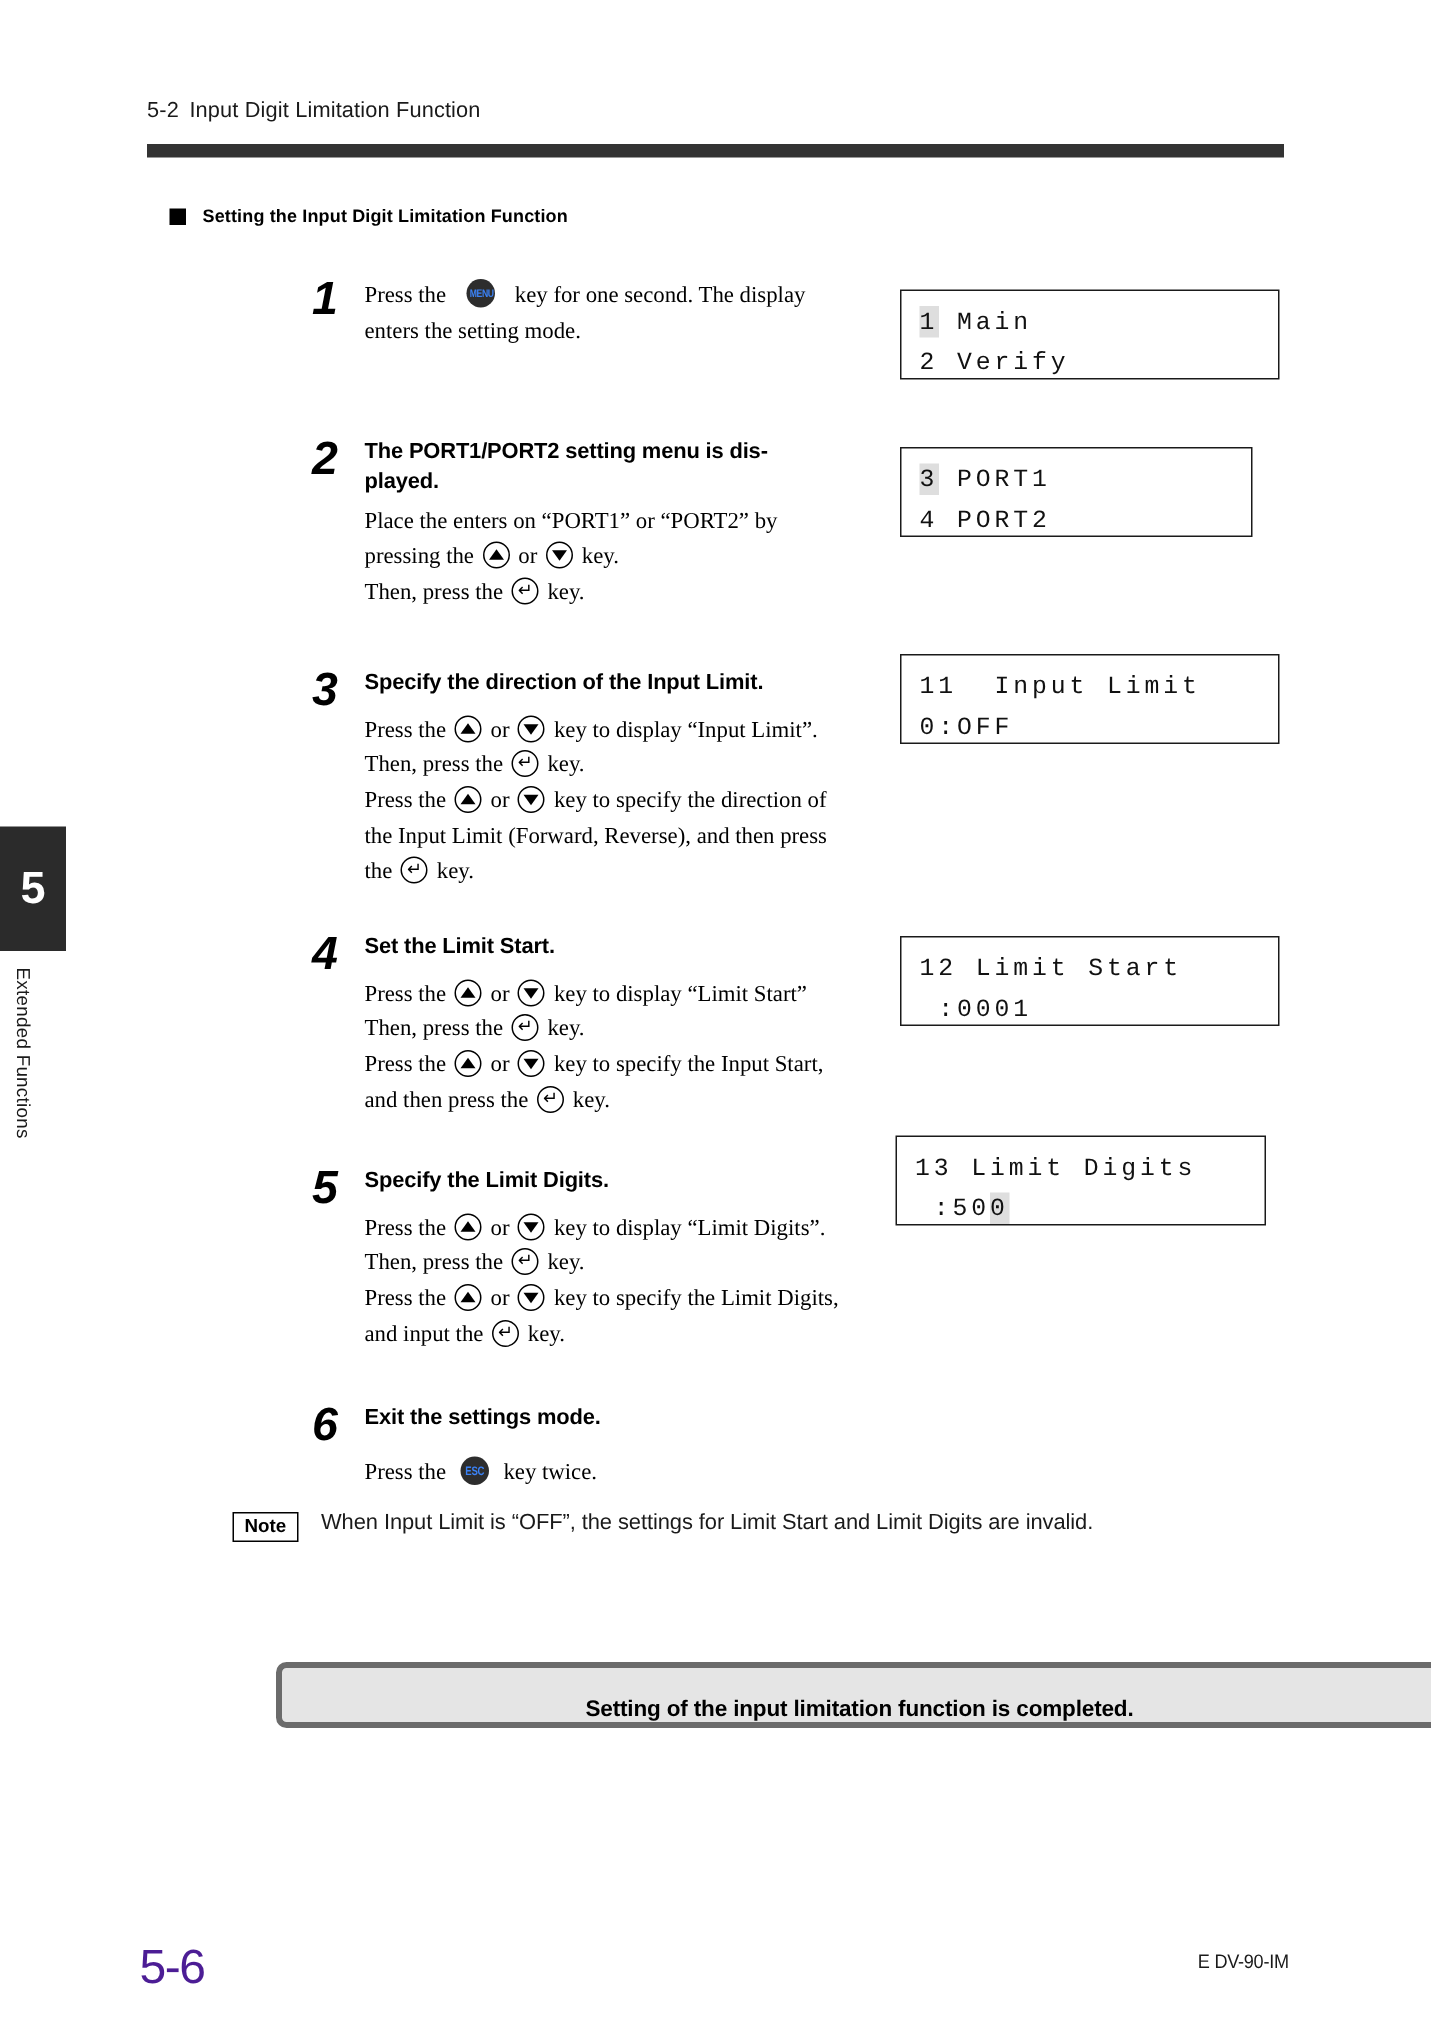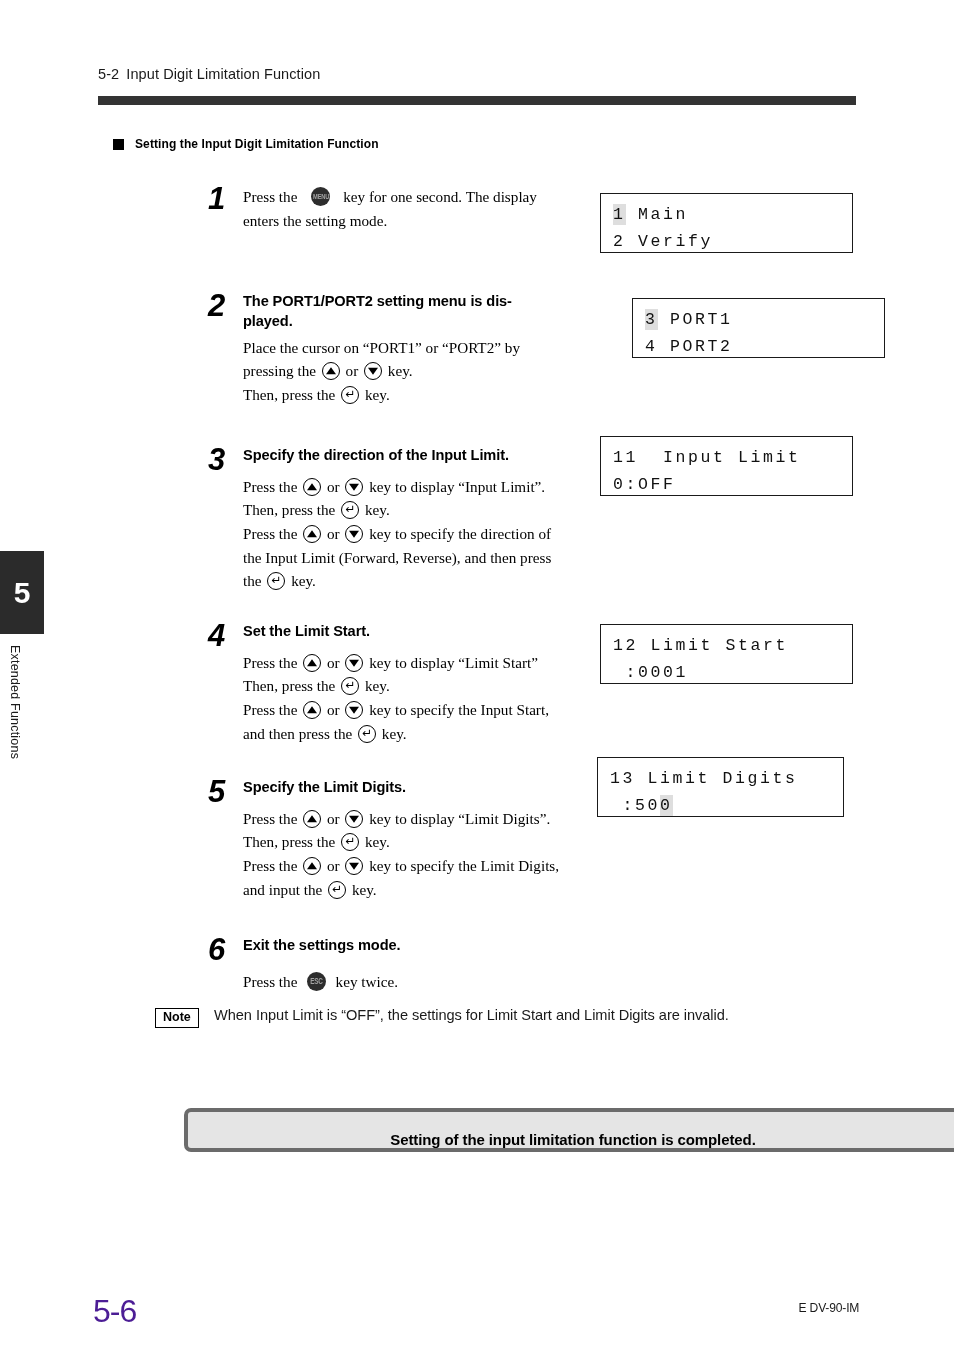--- a/index.html
+++ b/index.html
@@ -153,21 +153,21 @@
     box-sizing: border-box;
     background: #fff;
     margin: 0 2px;
   }
   .key-filled {
     width: 19px;
     height: 19px;
     border-radius: 50%;
     background: #2d2d2d;
     margin: 0 2px;
-    color: #a3a3a3;
+    color: #3b82f6;
     font-family: "Liberation Sans", sans-serif;
     font-weight: bold;
     text-align: center;
     overflow: hidden;
   }
   .key-filled span {
     display: block;
     transform: scaleX(0.78);
     line-height: 19px;
   }
@@ -316,21 +316,21 @@
         <span>enters the setting mode.</span>
       </div>
     </div>
   </div>
 
   <div class="step" style="min-height:140px; margin-top:11px;">
     <div class="step-num">2</div>
     <div class="step-body">
       <div class="step-title" style="width:300px;">The PORT1/PORT2 setting menu is dis-<br>played.</div>
       <div class="step-para nojust" style="margin-top:4px;">
-        <span>Place the cursor on “PORT1” or “PORT2” by</span><br>
+        <span>Place the enters on “PORT1” or “PORT2” by</span><br>
         <span>pressing the</span>
         <span class="key key-round"><i class="tri-up"></i></span>
         <span>or</span>
         <span class="key key-round"><i class="tri-dn"></i></span>
         <span>key.</span><br>
         <span>Then, press the</span>
         <span class="key key-round"><i class="enter-glyph">↵</i></span>
         <span>key.</span>
       </div>
     </div>
@@ -420,21 +420,21 @@
         <span>Press the</span>&nbsp;&nbsp;<span class="key key-filled esc"><span>ESC</span></span>&nbsp;&nbsp;<span>key twice.</span>
       </div>
     </div>
   </div>
 
 </div>
 
 <div class="lcd" style="left:600px; top:193px; width:253px; height:60px;"><span class="hl">1</span> <span>Main</span>
 <span>2</span> <span>Verify</span></div>
 
-<div class="lcd" style="left:600px; top:298px; width:253px; height:60px;margin-left:32px;"><span class="hl">3</span> <span>PORT1</span>
+<div class="lcd" style="left:600px; top:298px; width:235px; height:60px;"><span class="hl">3</span> <span>PORT1</span>
 <span>4</span> <span>PORT2</span></div>
 
 <div class="lcd" style="left:600px; top:436px; width:253px; height:60px;"><span>11  Input Limit</span>
 <span>0:OFF</span></div>
 
 <div class="lcd" style="left:600px; top:624px; width:253px; height:60px;"><span>12 Limit Start</span>
 <span> :0001</span></div>
 
 <div class="lcd" style="left:597px; top:757px; width:247px; height:60px;"><span>13 Limit Digits</span>
 <span> :50</span><span class="hl">0</span></div>

